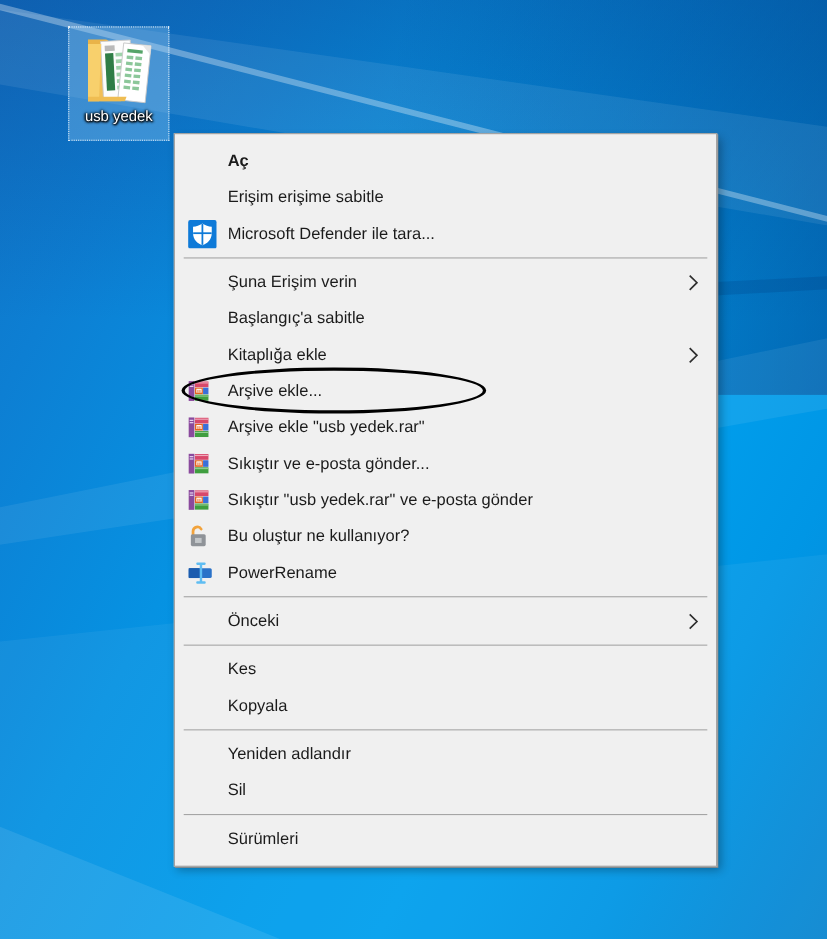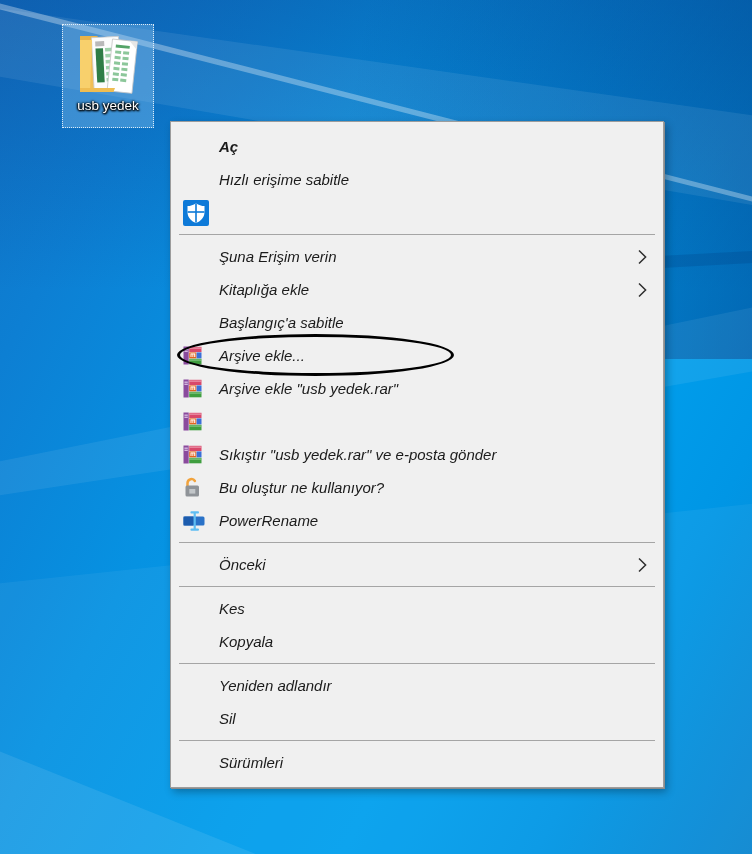--- a/index.html
+++ b/index.html
@@ -25,23 +25,23 @@
 
   
   .desktop-icon{position:absolute;left:62px;top:24px;width:92px;height:104px;
     background:rgba(160,212,250,.32);border:1px dotted rgba(248,252,255,.85);
     box-sizing:border-box;display:flex;flex-direction:column;align-items:center;cursor:default;}
   .icon-art{width:62px;height:70px;margin-top:3px;}
   .icon-label{color:#fff;font-size:13.5px;line-height:15px;white-space:nowrap;
     text-shadow:0 1px 2px #000,1px 1px 2px #000,-1px 0 2px #000,0 0 3px #000;}
 
   
-  .context-menu{position:absolute;left:170px;top:121px;width:494px;box-sizing:border-box;
+  .context-menu{position:absolute;left:158px;top:121px;width:494px;box-sizing:border-box;
     background:#f0f0f0;border:1px solid #9c9c9c;padding:8px 2px;
-    box-shadow:1px 1px 0 #8b8b8b,3px 4px 8px rgba(0,0,0,.30);font-style:italic;}
+    box-shadow:1px 1px 0 #8b8b8b,3px 4px 8px rgba(0,0,0,.30);}
   .menu-item{position:relative;display:flex;align-items:center;height:33px;
     padding:0 10px;font-size:15px;color:#1b1b1b;cursor:default;}
   .menu-item.bold .menu-label{font-weight:bold;}
   .menu-icon-slot{width:36px;flex:0 0 36px;display:flex;align-items:center;}
   .menu-label{white-space:nowrap;}
   .submenu-chevron{position:absolute;right:14px;top:50%;transform:translateY(-50%);line-height:0;}
   .menu-separator{height:1px;background:#a5a5a5;margin:5px 6px;}
   .annotation-ellipse{position:absolute;left:4px;top:-5px;width:277px;height:42px;
     border:3.5px solid #0a0a0a;border-radius:50%;box-sizing:border-box;pointer-events:none;}
 </style>
@@ -98,52 +98,53 @@
     <div class="icon-label">usb yedek</div>
   </div>
 
   <div class="context-menu">
       <div class="menu-item bold">
         <span class="menu-icon-slot"></span>
         <span class="menu-label">Aç</span>
       </div>
       <div class="menu-item">
         <span class="menu-icon-slot"></span>
-        <span class="menu-label">Hızlı erişime sabitle</span>
+        <span class="menu-label">Erişim erişime sabitle</span>
       </div>
       <div class="menu-item">
         <span class="menu-icon-slot">
           <svg width="26" height="26" viewBox="0 0 26 26">
             <rect width="26" height="26" rx="2" fill="#0e7ad8"></rect>
             <path d="M13 3.2C15.6 5 18.6 6 21.5 6.1V12c0 5.8-4.1 9.3-8.5 11-4.4-1.7-8.5-5.2-8.5-11V6.1C7.4 6 10.4 5 13 3.2Z" fill="#fff"></path>
             <rect x="12.2" y="3.4" width="1.6" height="19.2" fill="#0e7ad8"></rect>
             <rect x="4.6" y="11.2" width="16.8" height="1.6" fill="#0e7ad8"></rect>
           </svg>
         </span>
+        <span class="menu-label">Microsoft Defender ile tara...</span>
       </div>
       <div class="menu-separator"></div>
       <div class="menu-item">
         <span class="menu-icon-slot"></span>
         <span class="menu-label">Şuna Erişim verin</span>
         <span class="submenu-chevron"><svg width="9" height="16" viewBox="0 0 9 16">
             <path d="M1 1.5 L7.6 8 L1 14.5" fill="none" stroke="#2e2e2e" stroke-width="1.5"></path>
           </svg></span>
       </div>
       <div class="menu-item">
         <span class="menu-icon-slot"></span>
+        <span class="menu-label">Başlangıç'a sabitle</span>
+      </div>
+      <div class="menu-item">
+        <span class="menu-icon-slot"></span>
         <span class="menu-label">Kitaplığa ekle</span>
         <span class="submenu-chevron"><svg width="9" height="16" viewBox="0 0 9 16">
             <path d="M1 1.5 L7.6 8 L1 14.5" fill="none" stroke="#2e2e2e" stroke-width="1.5"></path>
           </svg></span>
       </div>
       <div class="menu-item">
-        <span class="menu-icon-slot"></span>
-        <span class="menu-label">Başlangıç'a sabitle</span>
-      </div>
-      <div class="menu-item">
         <span class="menu-icon-slot">
           <svg width="19" height="19" viewBox="0 0 19 19">
             <rect x="0.5" y="0.5" width="5.2" height="18" fill="#8a4a9d"></rect>
             <rect x="1.4" y="2.6" width="3.4" height="1.1" fill="#e7d6ef"></rect>
             <rect x="1.4" y="4.7" width="3.4" height="1.1" fill="#e7d6ef"></rect>
             <rect x="6.2" y="0.8" width="12.3" height="5.2" fill="#d8486a"></rect>
             <rect x="6.2" y="1.6" width="12.3" height="1" fill="#efa9bb"></rect>
             <rect x="6.2" y="6.4" width="7.2" height="6" fill="#e4641f"></rect>
             <rect x="13.6" y="6.4" width="4.9" height="6" fill="#3a6fd8"></rect>
             <rect x="7.5" y="7.4" width="4.8" height="3.6" fill="#ffffff"></rect>
@@ -185,20 +186,21 @@
             <rect x="6.2" y="1.6" width="12.3" height="1" fill="#efa9bb"></rect>
             <rect x="6.2" y="6.4" width="7.2" height="6" fill="#e4641f"></rect>
             <rect x="13.6" y="6.4" width="4.9" height="6" fill="#3a6fd8"></rect>
             <rect x="7.5" y="7.4" width="4.8" height="3.6" fill="#ffffff"></rect>
             <rect x="8.5" y="8.4" width="0.9" height="2.6" fill="#e4641f"></rect>
             <rect x="10.3" y="8.4" width="0.9" height="2.6" fill="#e4641f"></rect>
             <rect x="6.2" y="12.8" width="12.3" height="5.5" fill="#3f9e3f"></rect>
             <rect x="6.2" y="13.6" width="12.3" height="0.9" fill="#9ed49e"></rect>
           </svg>
         </span>
+        <span class="menu-label">Sıkıştır ve e-posta gönder...</span>
       </div>
       <div class="menu-item">
         <span class="menu-icon-slot">
           <svg width="19" height="19" viewBox="0 0 19 19">
             <rect x="0.5" y="0.5" width="5.2" height="18" fill="#8a4a9d"></rect>
             <rect x="1.4" y="2.6" width="3.4" height="1.1" fill="#e7d6ef"></rect>
             <rect x="1.4" y="4.7" width="3.4" height="1.1" fill="#e7d6ef"></rect>
             <rect x="6.2" y="0.8" width="12.3" height="5.2" fill="#d8486a"></rect>
             <rect x="6.2" y="1.6" width="12.3" height="1" fill="#efa9bb"></rect>
             <rect x="6.2" y="6.4" width="7.2" height="6" fill="#e4641f"></rect>

